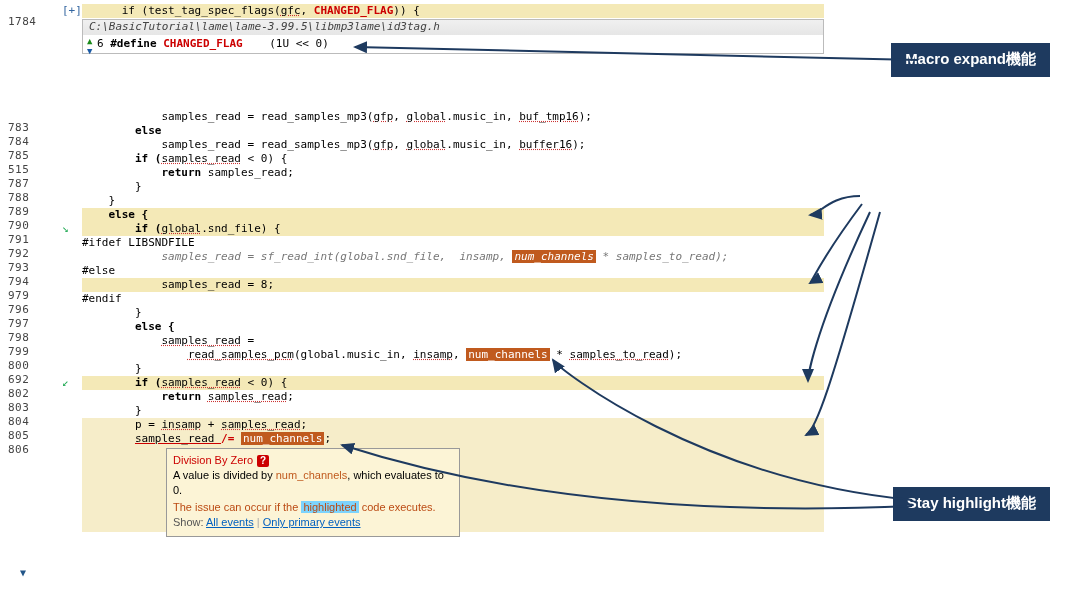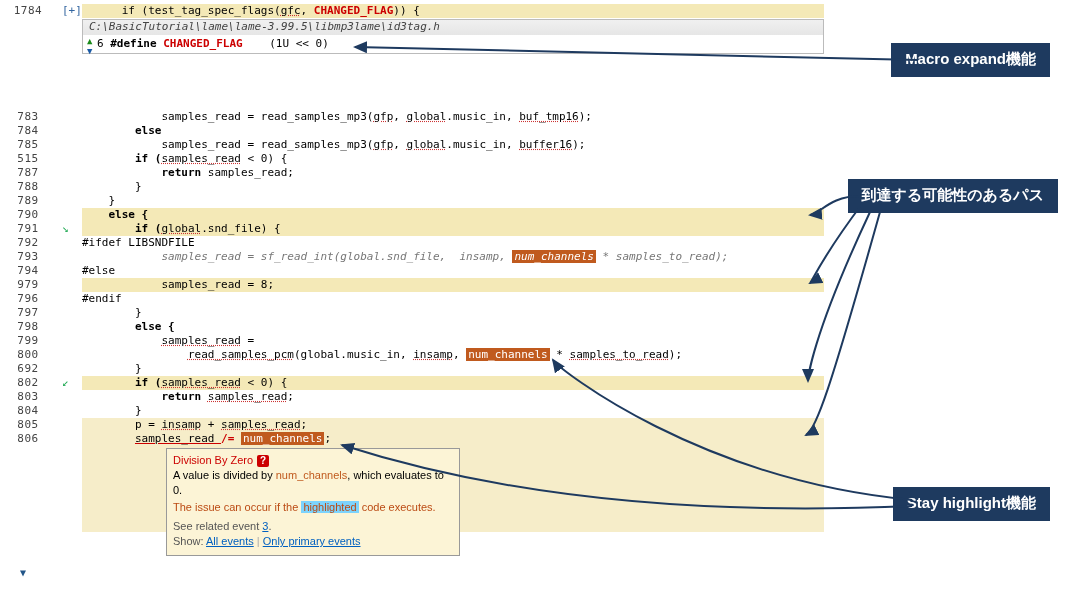--- a/index.html
+++ b/index.html
@@ -1,19 +1,19 @@
 <!DOCTYPE html>
 <html><head>
 <meta charset="utf-8">
 <style>
   html,body{margin:0;padding:0;background:#fff;font-family:Arial,Helvetica,sans-serif;font-size:12px;}
   .wrap{position:relative;width:1080px;height:600px;overflow:hidden;}
   
   .gutter{position:absolute;left:0;top:0;width:82px;}
-  .ln{position:absolute;left:0;width:56px;text-align:center;font:11px/14px Consolas,Menlo,monospace;color:#444;padding-right:6px;letter-spacing:.5px;}
+  .ln{position:absolute;left:8px;width:56px;text-align:left;font:11px/14px Consolas,Menlo,monospace;color:#444;padding-right:6px;letter-spacing:.5px;margin-top:11px;}
   .arrow-g{position:absolute;left:62px;font:11px/14px Consolas,monospace;color:#2a5;user-select:none;}
   .plus{position:absolute;left:62px;font:11px/14px Consolas,monospace;color:#3366a0;}
   .fold{position:absolute;left:20px;font:10px/10px Consolas,monospace;color:#258;}
   
   .code{position:absolute;left:82px;top:0;right:0;font:11px/14px Consolas,Menlo,monospace;color:#000;}
   .row{position:absolute;left:0;right:0;height:14px;white-space:pre;}
   .hl{background:#f4e9b7;}
   .hl3{background:#f6edc9;}
   .kw{color:#000;font-weight:bold;}
   .uid{color:#000;text-decoration:underline;text-decoration-style:dotted;text-decoration-color:#c33;}
@@ -114,27 +114,25 @@
   <div class="row" style="top:404px">        }</div>
 
   <div class="row seg-h hl3" style="top:418px"><span>        p = </span><span class="uid">insamp</span><span> + </span><span class="uid">samples_read</span><span>;</span></div>
   <div class="row seg-h hl3" style="top:432px"><span>        </span><span class="uid" style="text-decoration-color:#c00;text-decoration-style:solid;">samples_read </span><span class="red">/= </span><span class="chip2">num_channels</span><span>;</span></div>
   <div class="row seg-h hl3" style="top:446px;height:86px;"></div>
 
   <div class="errpanel" style="top:448px">
     <div><span class="errtitle">Division By Zero</span><span class="errhelp">?</span></div>
     <div><span>A value is divided by </span><span class="errorange">num_channels</span><span>, which evaluates to 0.</span></div>
     <div style="color:#bb4a13;margin-top:2px;"><span>The issue can occur if the </span><span style="background:#7dd3fc;padding:0 2px;">highlighted</span><span> code executes.</span></div>
-    <div style="margin-top:4px;color:#555;"><span>See related event </span><span class="errlink">3</span><span>.</span></div>
     <div style="color:#555;"><span>Show:  </span><span class="errlink">All events</span> <span class="sep">|</span> <span class="errlink">Only primary events</span></div>
   </div>
 </div>
 
 <div class="anno" style="top:43px;right:30px;">Macro expand機能</div>
-<div class="anno" style="top:179px;right:22px;">到達する可能性のあるパス</div>
 <div class="anno" style="top:487px;right:30px;">Stay highlight機能</div>
 
 <svg class="arrows">
   <defs>
         <marker id="ah" markerWidth="8" markerHeight="8" refX="6" refY="3" orient="auto">
           <path d="M0,0 L7,3 L0,6 Z" fill="#1e3a5f"></path>
         </marker>
       </defs>
 
   <path d="M 918 60 L 355 47" stroke="#1e3a5f" stroke-width="2" fill="none" marker-end="url(#ah)"></path>

